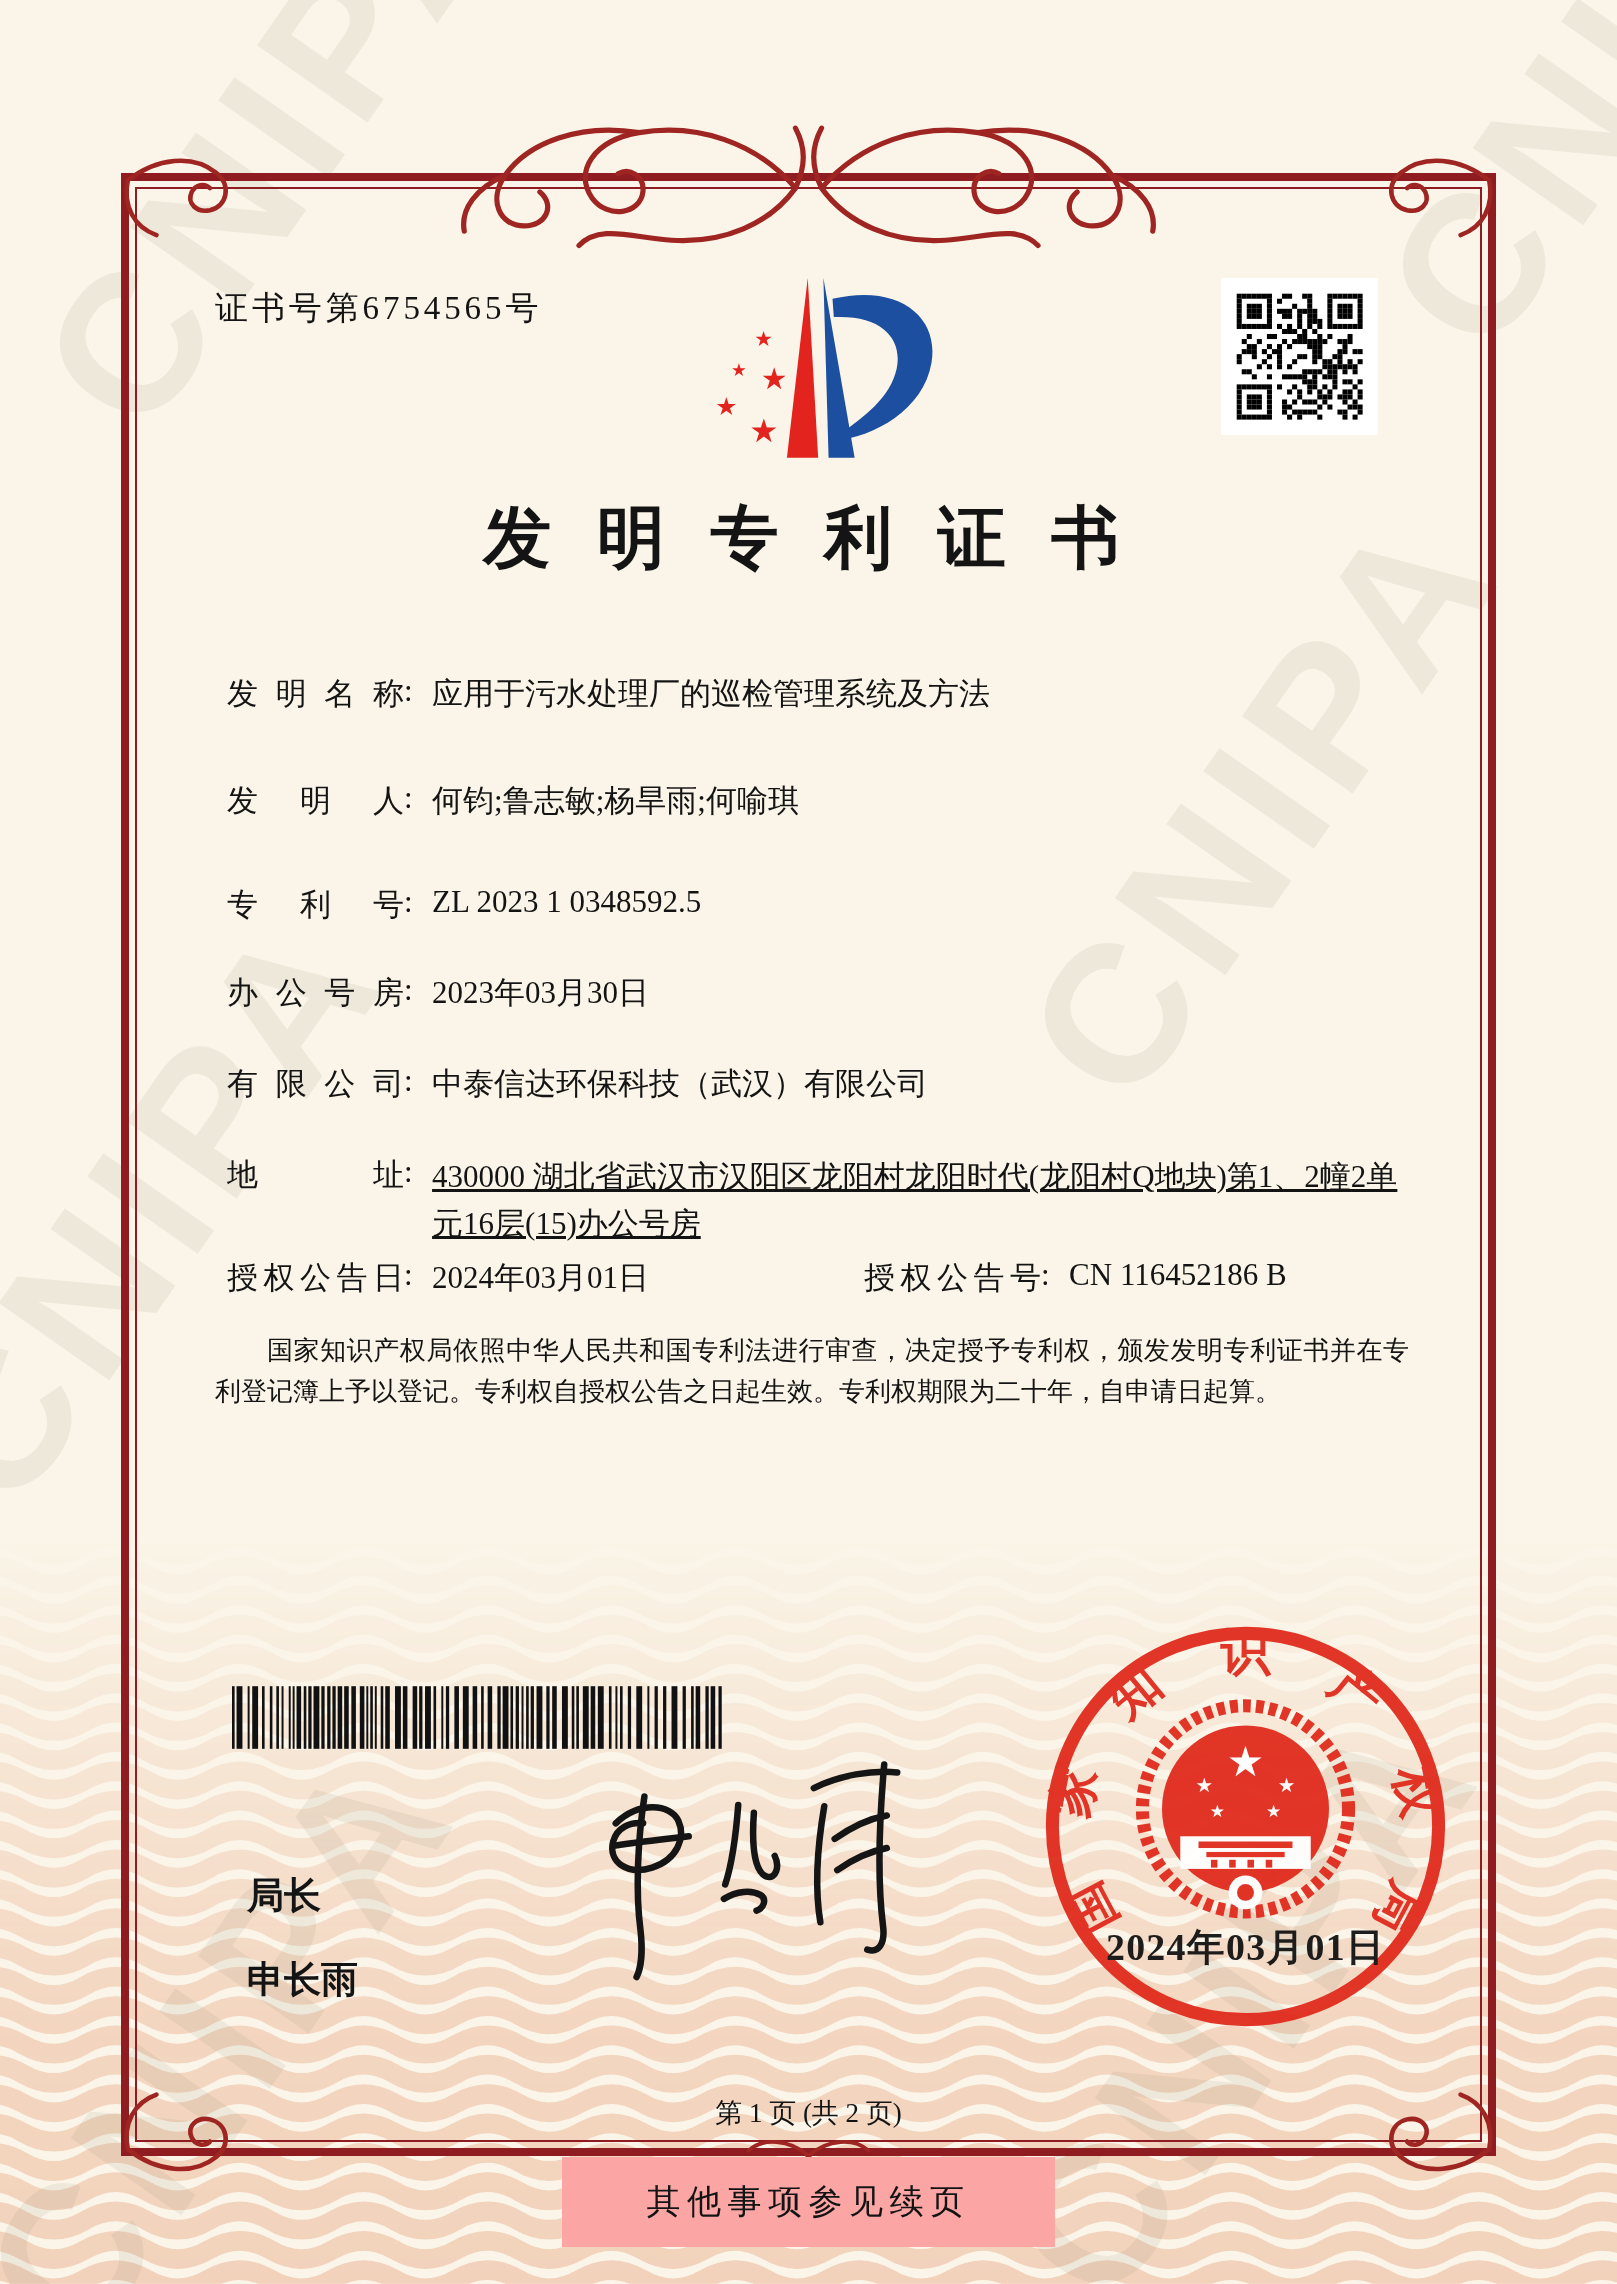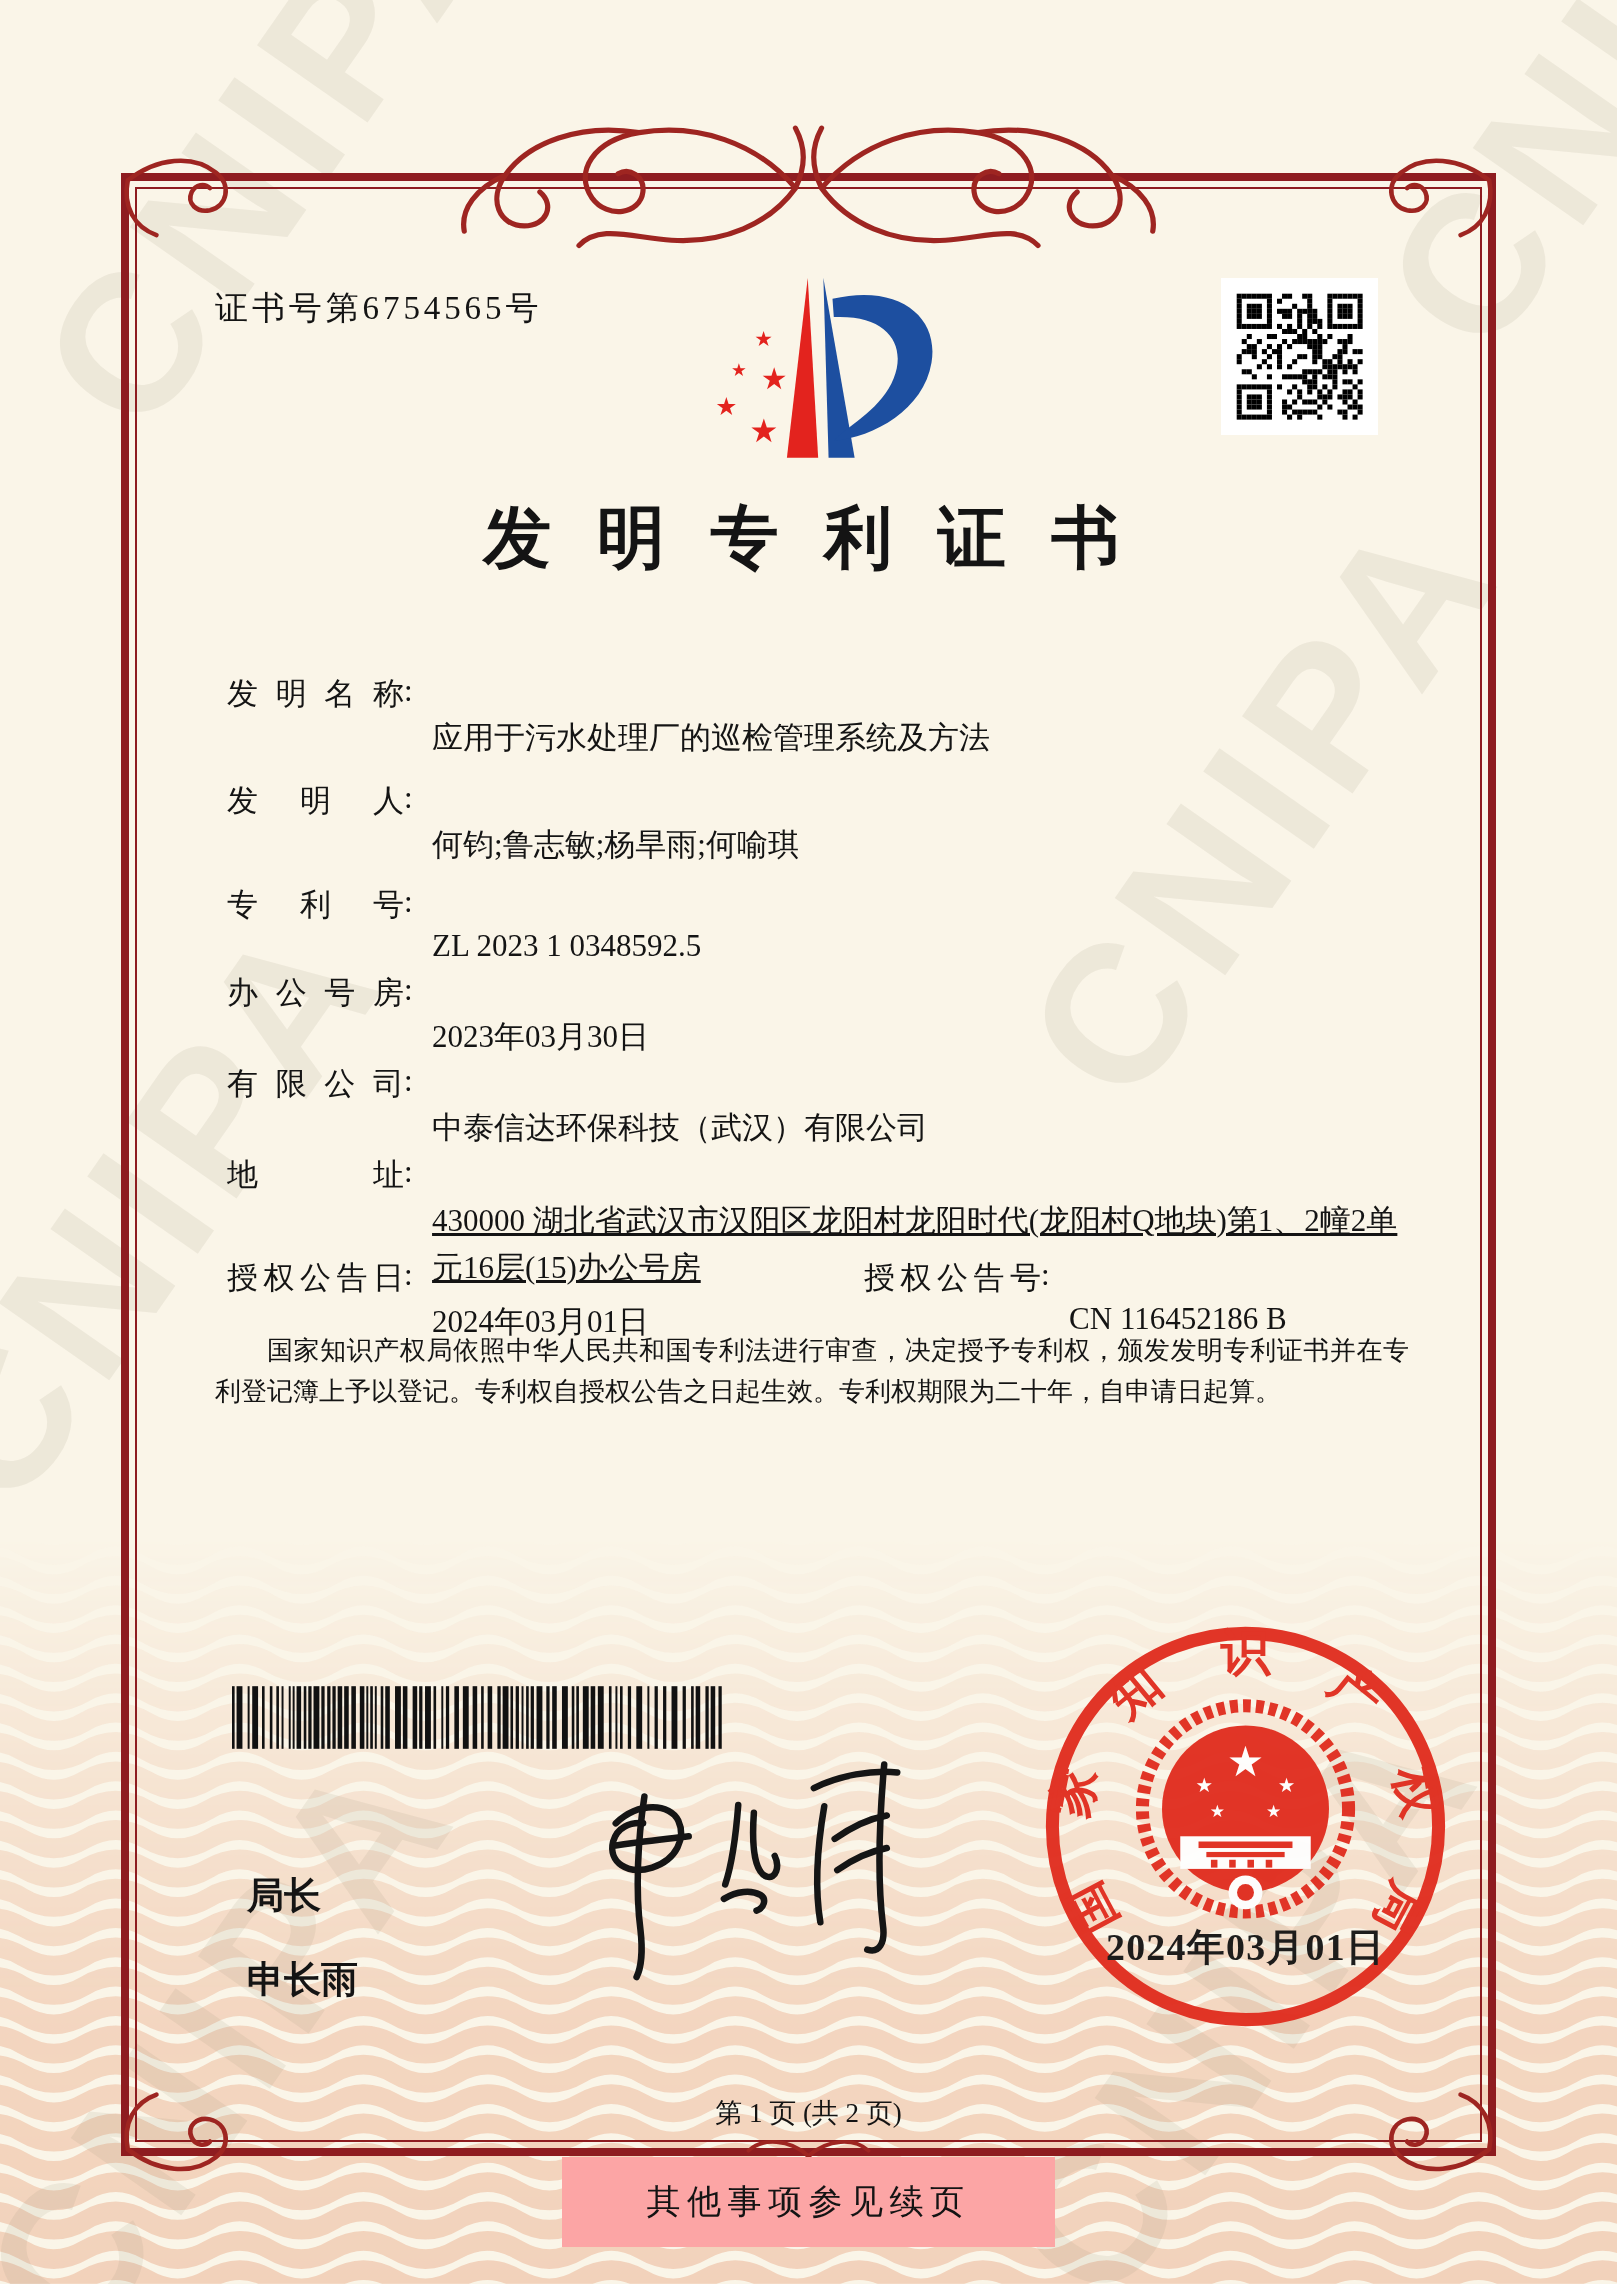--- a/index.html
+++ b/index.html
@@ -23,21 +23,21 @@
   #cert-no{left:215px;top:286px;font-size:33px;letter-spacing:3.9px;z-index:4;}
   #logo{left:684px;top:274px;z-index:4;}
   #qr-box{left:1221px;top:278px;width:157px;height:157px;background:#ffffff;z-index:4;}
   #title{
     left:0;right:0;top:493px;margin:0;text-align:center;font-size:68px;font-weight:bold;
     letter-spacing:14.3px;z-index:4;
   }
   .row{position:absolute;left:227px;font-size:31px;z-index:4;white-space:nowrap;}
   .lab{display:inline-block;width:177px;text-align:justify;text-align-last:justify;vertical-align:top;}
   .colon{display:inline-block;vertical-align:top;}
-  .val{display:inline-block;margin-left:11.7px;vertical-align:top;margin-top:44px;}
+  .val{display:inline-block;margin-left:11.7px;vertical-align:top;}
   #row-address .val{white-space:normal;width:972px;line-height:1.5;text-decoration:underline;}
   #grant-group2{position:absolute;left:637px;top:0;}
   .para-wrap{position:absolute;left:215px;width:1194px;top:1330px;z-index:4;}
   .para{font-size:26px;line-height:1.58;text-indent:2em;text-align:justify;margin:0 0 25px 0;}
   #barcode{left:232px;top:1686px;z-index:4;}
   #director-label{left:247px;top:1871px;font-size:37px;font-weight:bold;
     font-family:"Liberation Sans","DejaVu Sans",sans-serif;z-index:4;}
   #director-name{left:247px;top:1955px;font-size:37px;font-weight:bold;
     font-family:"Liberation Sans","DejaVu Sans",sans-serif;z-index:4;}
   #signature{left:561px;top:1754px;z-index:4;}

